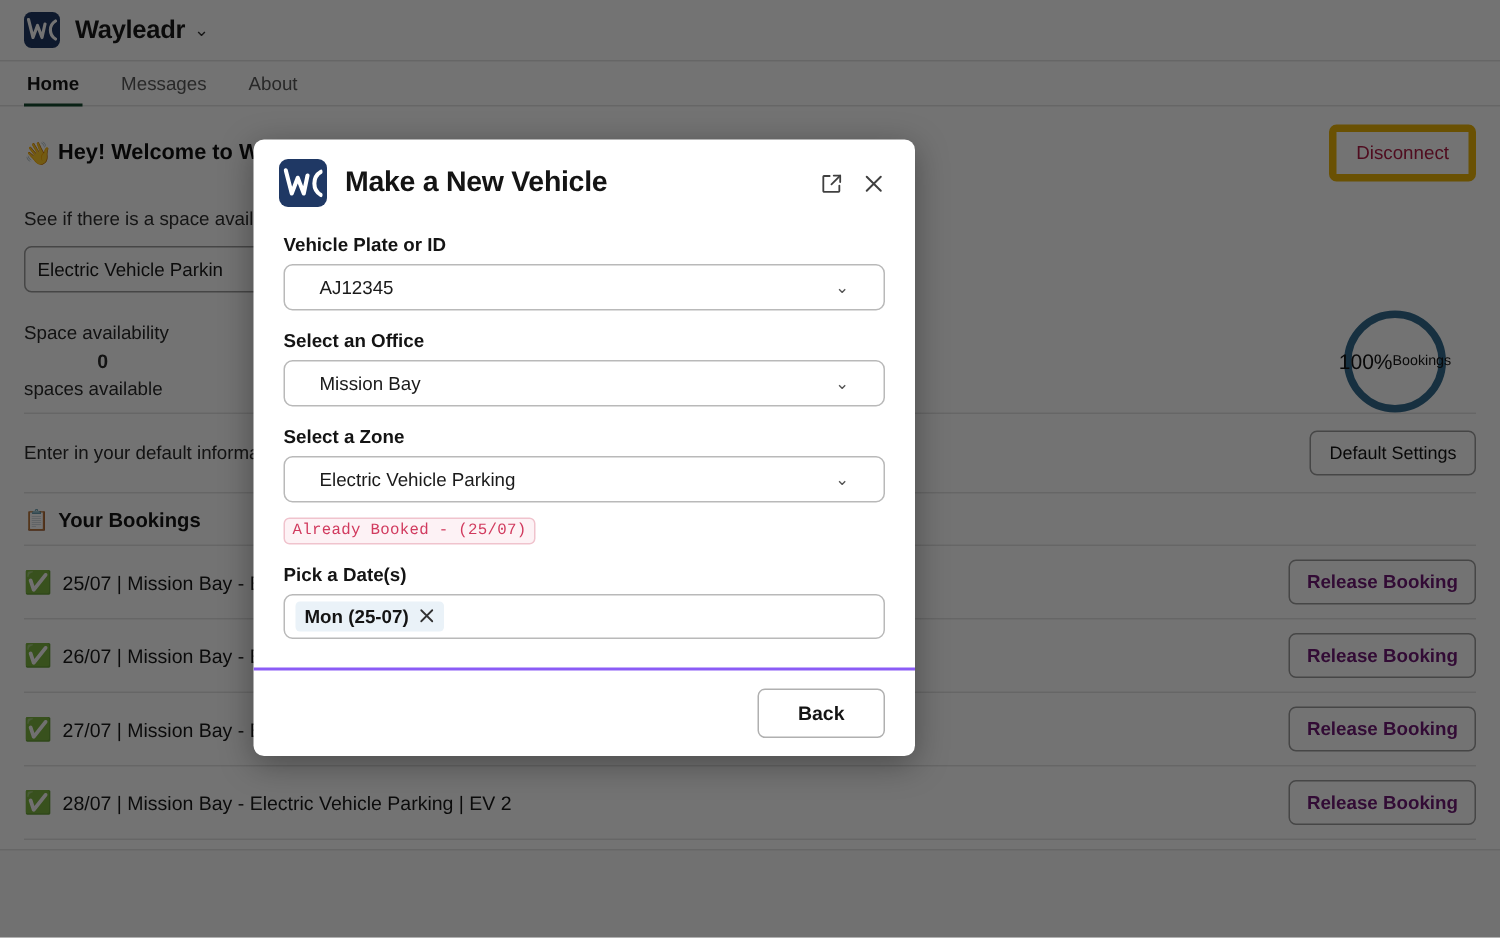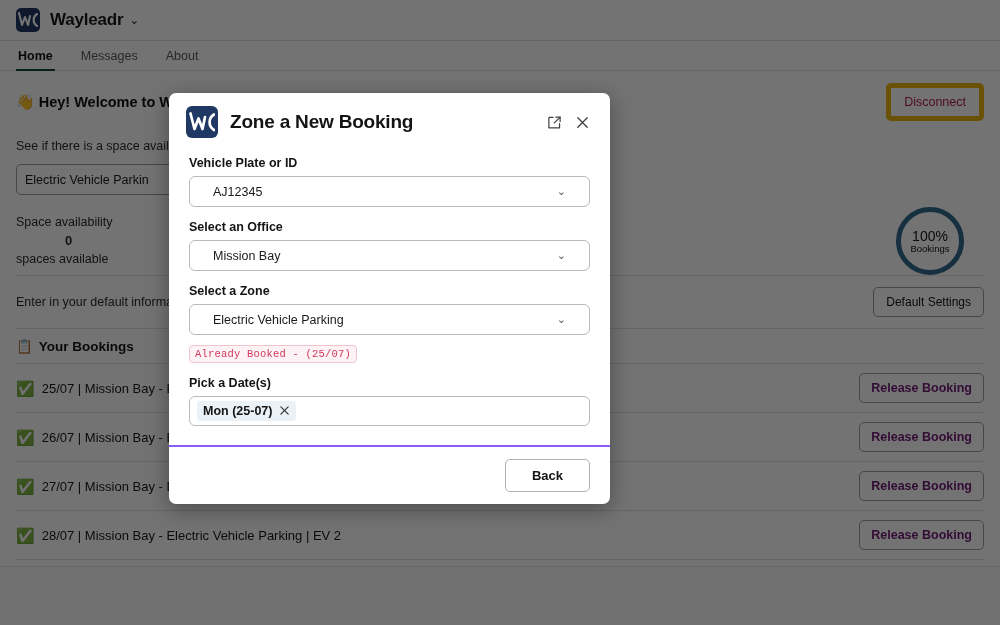--- a/index.html
+++ b/index.html
@@ -132,21 +132,21 @@
     align-items: center;
   }
   .avail-block { font-size: 12.5px; color: #2b2b2b; line-height: 1.45; }
   .avail-count { font-weight: bold; text-align: center; width: 105px; font-size: 13px; }
 
   .occupancy-ring {
     width: 68px; height: 68px;
     border-radius: 50%;
     border: 5px solid #336b8e;
     display: flex;
-    flex-direction: column;
+    flex-direction: row;
     align-items: center;
     justify-content: center;
     margin-right: 20px;
   }
   .occ-pct { font-size: 14px; color: #141414; }
   .occ-label { font-size: 9.5px; color: #141414; margin-top: -1px; }
 
   .divider { height: 1px; background: #e3e3e3; }
 
   .default-row {
@@ -459,21 +459,21 @@
 
 <div id="modal">
 
   <div class="modal-head">
     <div class="modal-logo">
       <svg width="26" height="21" viewBox="0 0 26 21">
         <path d="M1.5 1.5 L5.5 17 L9.5 6.5 L13.5 17 L16 5" stroke="#ffffff" stroke-width="2.7" fill="none" stroke-linecap="round" stroke-linejoin="round"></path>
         <path d="M25 2.5 A9 9 0 0 0 25 18" stroke="#ffffff" stroke-width="2.7" fill="none" stroke-linecap="round"></path>
       </svg>
     </div>
-    <div class="modal-title">Zone a New Booking</div>
+    <div class="modal-title">Make a New Vehicle</div>
     <div class="head-icon">
       <svg width="15" height="15" viewBox="0 0 16 16">
         <path d="M6.5 2.5 H2.5 A0.6 0.6 0 0 0 2 3 V13.2 A0.6 0.6 0 0 0 2.6 13.8 H12.8 A0.6 0.6 0 0 0 13.4 13.2 V9.3" stroke="#404040" stroke-width="1.3" fill="none" stroke-linecap="round" stroke-linejoin="round"></path>
         <path d="M9.4 2.2 H14 V6.8" stroke="#404040" stroke-width="1.3" fill="none" stroke-linecap="round" stroke-linejoin="round"></path>
         <path d="M14 2.2 L7.8 8.4" stroke="#404040" stroke-width="1.3" fill="none" stroke-linecap="round"></path>
       </svg>
     </div>
     <div class="head-icon">
       <svg width="15" height="15" viewBox="0 0 16 16">
         <path d="M3 3 L13 13 M13 3 L3 13" stroke="#404040" stroke-width="1.4" stroke-linecap="round"></path>

